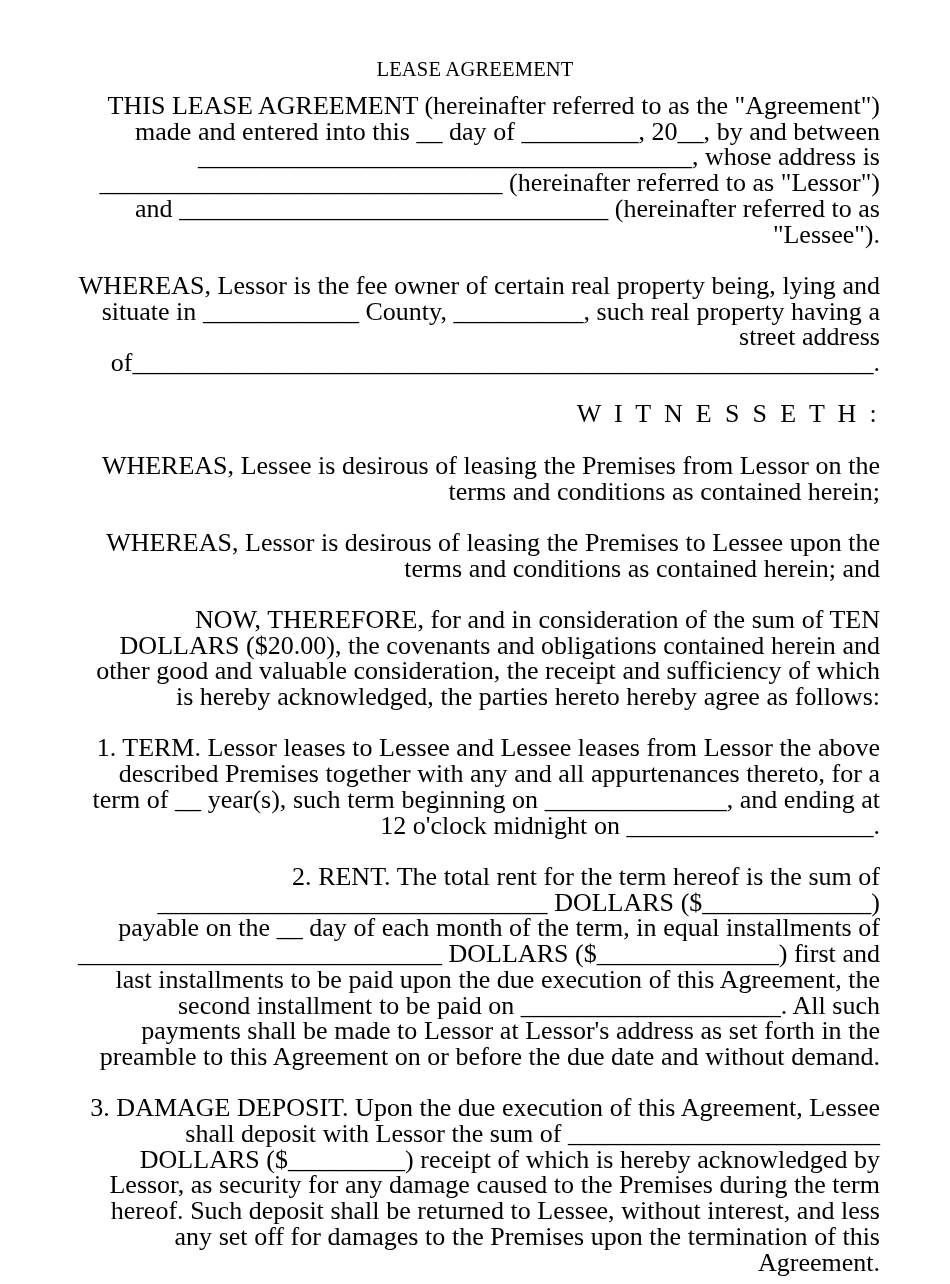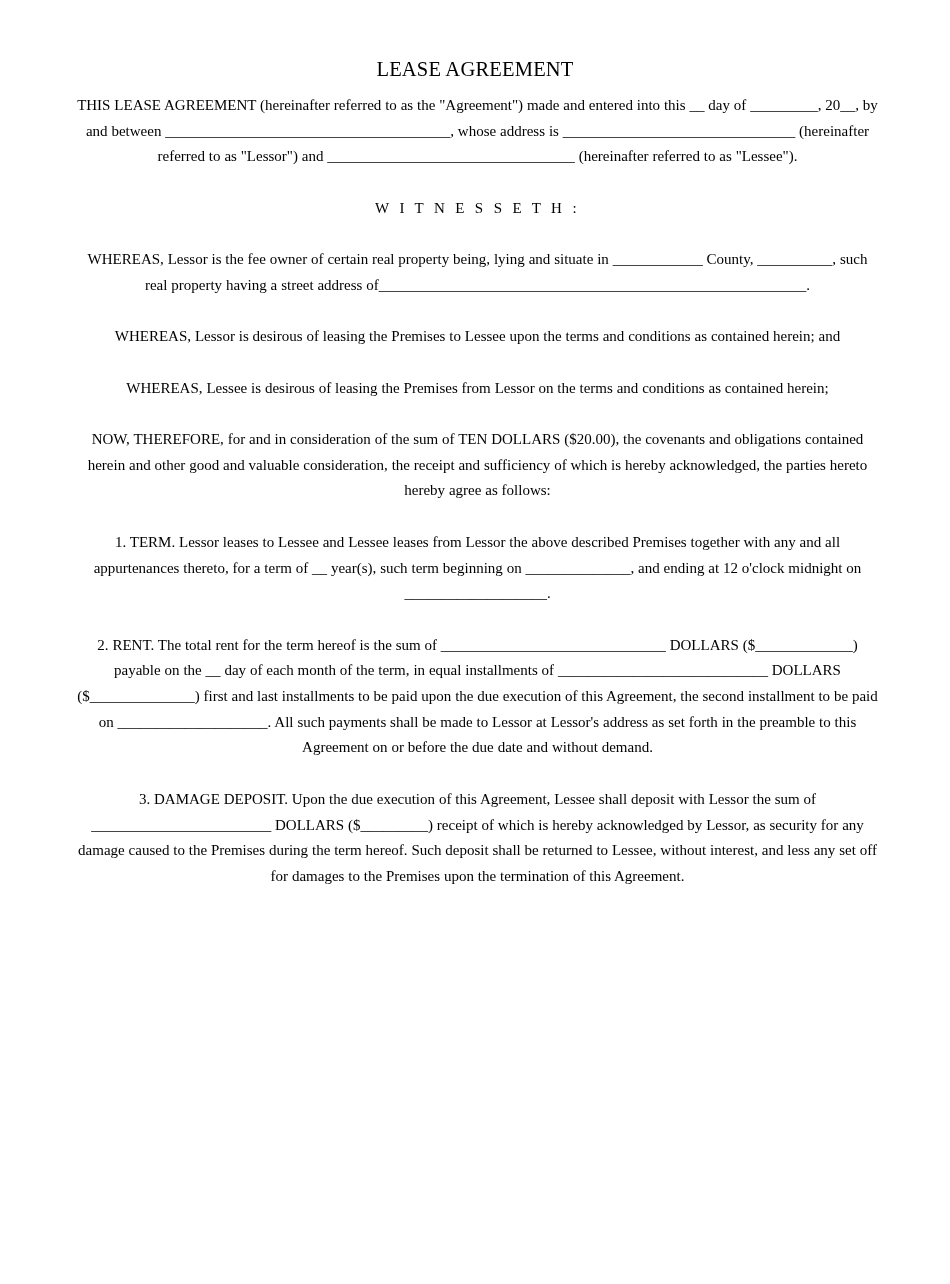--- a/index.html
+++ b/index.html
@@ -32,23 +32,23 @@
     line-height: 1.15;
   }
   .body-block {
     position: absolute;
     left: 75px;
     top: 93px;
     width: 805px;
   }
   p.para {
     margin: 0 0 0 0;
-    font-size: 15px;
+    font-size: 26px;
     line-height: 25.7px;
-    text-align: center;
+    text-align: right;
     white-space: pre-wrap;
     word-spacing: 0.1px;
   }
   p.para + p.para {
     margin-top: 25.7px;
   }
   p.witnesseth {
     letter-spacing: 3.3px;
   }
 </style>
@@ -56,27 +56,27 @@
 <body>
 
 <div class="page">
 
   <h1 class="doc-title">LEASE AGREEMENT</h1>
 
   <div class="body-block">
 
     <p class="para">THIS LEASE AGREEMENT (hereinafter referred to as the "Agreement") made and entered into this __ day of _________, 20__, by and between ______________________________________, whose address is _______________________________ (hereinafter referred to as "Lessor") and _________________________________ (hereinafter referred to as "Lessee").</p>
 
+    <p class="para">WHEREAS, Lessor is the fee owner of certain real property being, lying and situate in ____________ County, __________, such real property having a street address of_________________________________________________________.</p>
+
     <p class="para witnesseth">W I T N E S S E T H :</p>
 
-    <p class="para">WHEREAS, Lessor is the fee owner of certain real property being, lying and situate in ____________ County, __________, such real property having a street address of_________________________________________________________.</p>
+    <p class="para">WHEREAS, Lessee is desirous of leasing the Premises from Lessor on the terms and conditions as contained herein;</p>
 
     <p class="para">WHEREAS, Lessor is desirous of leasing the Premises to Lessee upon the terms and conditions as contained herein; and</p>
-
-    <p class="para">WHEREAS, Lessee is desirous of leasing the Premises from Lessor on the terms and conditions as contained herein;</p>
 
     <p class="para">NOW, THEREFORE, for and in consideration of the sum of TEN DOLLARS ($20.00), the covenants and obligations contained herein and other good and valuable consideration, the receipt and sufficiency of which is hereby acknowledged, the parties hereto hereby agree as follows:</p>
 
     <p class="para">1. TERM. Lessor leases to Lessee and Lessee leases from Lessor the above described Premises together with any and all appurtenances thereto, for a term of __ year(s), such term beginning on ______________, and ending at 12 o'clock midnight on ___________________.</p>
 
     <p class="para">2. RENT. The total rent for the term hereof is the sum of ______________________________ DOLLARS ($_____________) payable on the __ day of each month of the term, in equal installments of ____________________________ DOLLARS ($______________) first and last installments to be paid upon the due execution of this Agreement, the second installment to be paid on ____________________. All such payments shall be made to Lessor at Lessor's address as set forth in the preamble to this Agreement on or before the due date and without demand.</p>
 
     <p class="para">3. DAMAGE DEPOSIT. Upon the due execution of this Agreement, Lessee shall deposit with Lessor the sum of ________________________ DOLLARS ($_________) receipt of which is hereby acknowledged by Lessor, as security for any damage caused to the Premises during the term hereof. Such deposit shall be returned to Lessee, without interest, and less any set off for damages to the Premises upon the termination of this Agreement.</p>
 
   </div>

